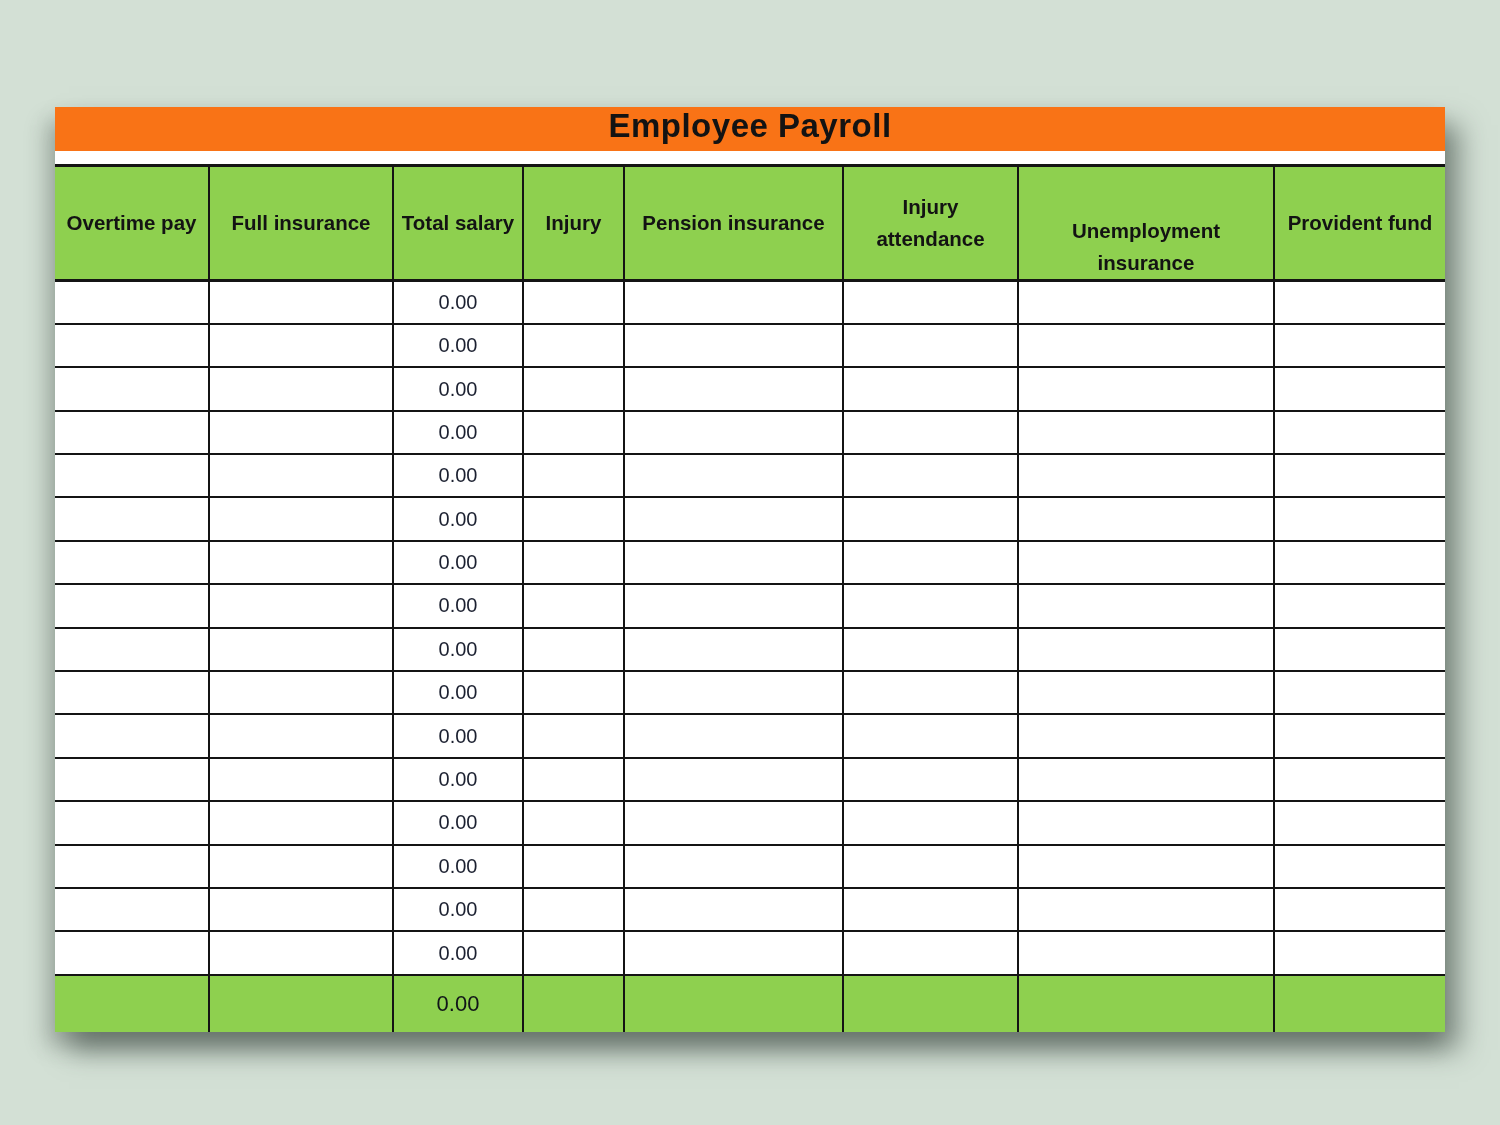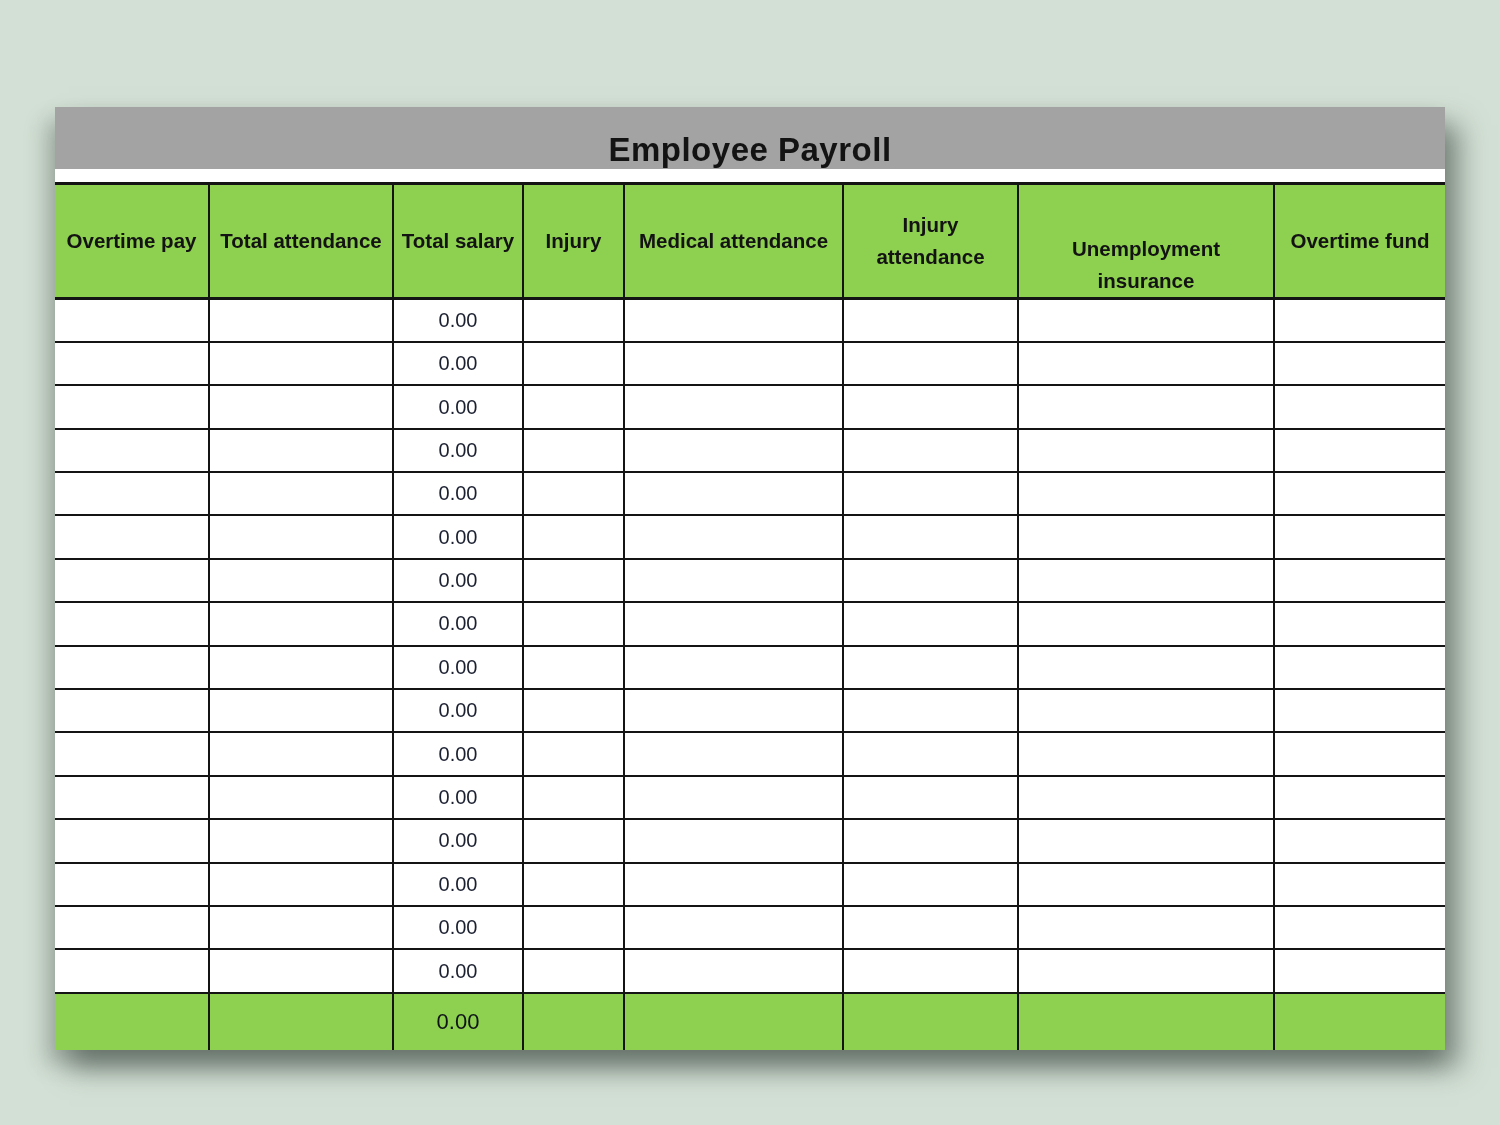--- a/index.html
+++ b/index.html
@@ -13,24 +13,24 @@
   }
   .sheet {
     position: absolute;
     left: 55px;
     top: 107px;
     width: 1390px;
     box-shadow: 14px 18px 26px rgba(50, 62, 55, 0.55),
                 -9px 14px 20px rgba(50, 62, 55, 0.28);
   }
   .title-bar {
-    height: 62px;
-    background: #a3a3a3;
+    height: 44px;
+    background: #f97316;
     display: flex;
-    align-items: flex-end;
+    align-items: flex-start;
     justify-content: center;
   }
   .title-bar span {
     font-size: 33px;
     font-weight: bold;
     color: #131313;
     letter-spacing: 0.5px;
   }
   .gap {
     height: 13px;
@@ -103,27 +103,27 @@
         <col style="width:130px">
         <col style="width:101px">
         <col style="width:219px">
         <col style="width:175px">
         <col style="width:256px">
         <col style="width:171px">
       </colgroup>
       <thead>
         <tr>
             <th><span class="lbl">Overtime pay</span></th>
-            <th><span class="lbl">Total attendance</span></th>
+            <th><span class="lbl">Full insurance</span></th>
             <th><span class="lbl">Total salary</span></th>
             <th><span class="lbl">Injury</span></th>
-            <th><span class="lbl">Medical attendance</span></th>
+            <th><span class="lbl">Pension insurance</span></th>
             <th><span class="lbl">Injury attendance</span></th>
             <th><span class="lbl">Unemployment insurance</span></th>
-            <th><span class="lbl">Overtime fund</span></th>
+            <th><span class="lbl">Provident fund</span></th>
           </tr>
       </thead>
       <tbody>
           <tr>
             <td></td>
             <td></td>
             <td class="val">0.00</td>
             <td></td>
             <td></td>
             <td></td>

